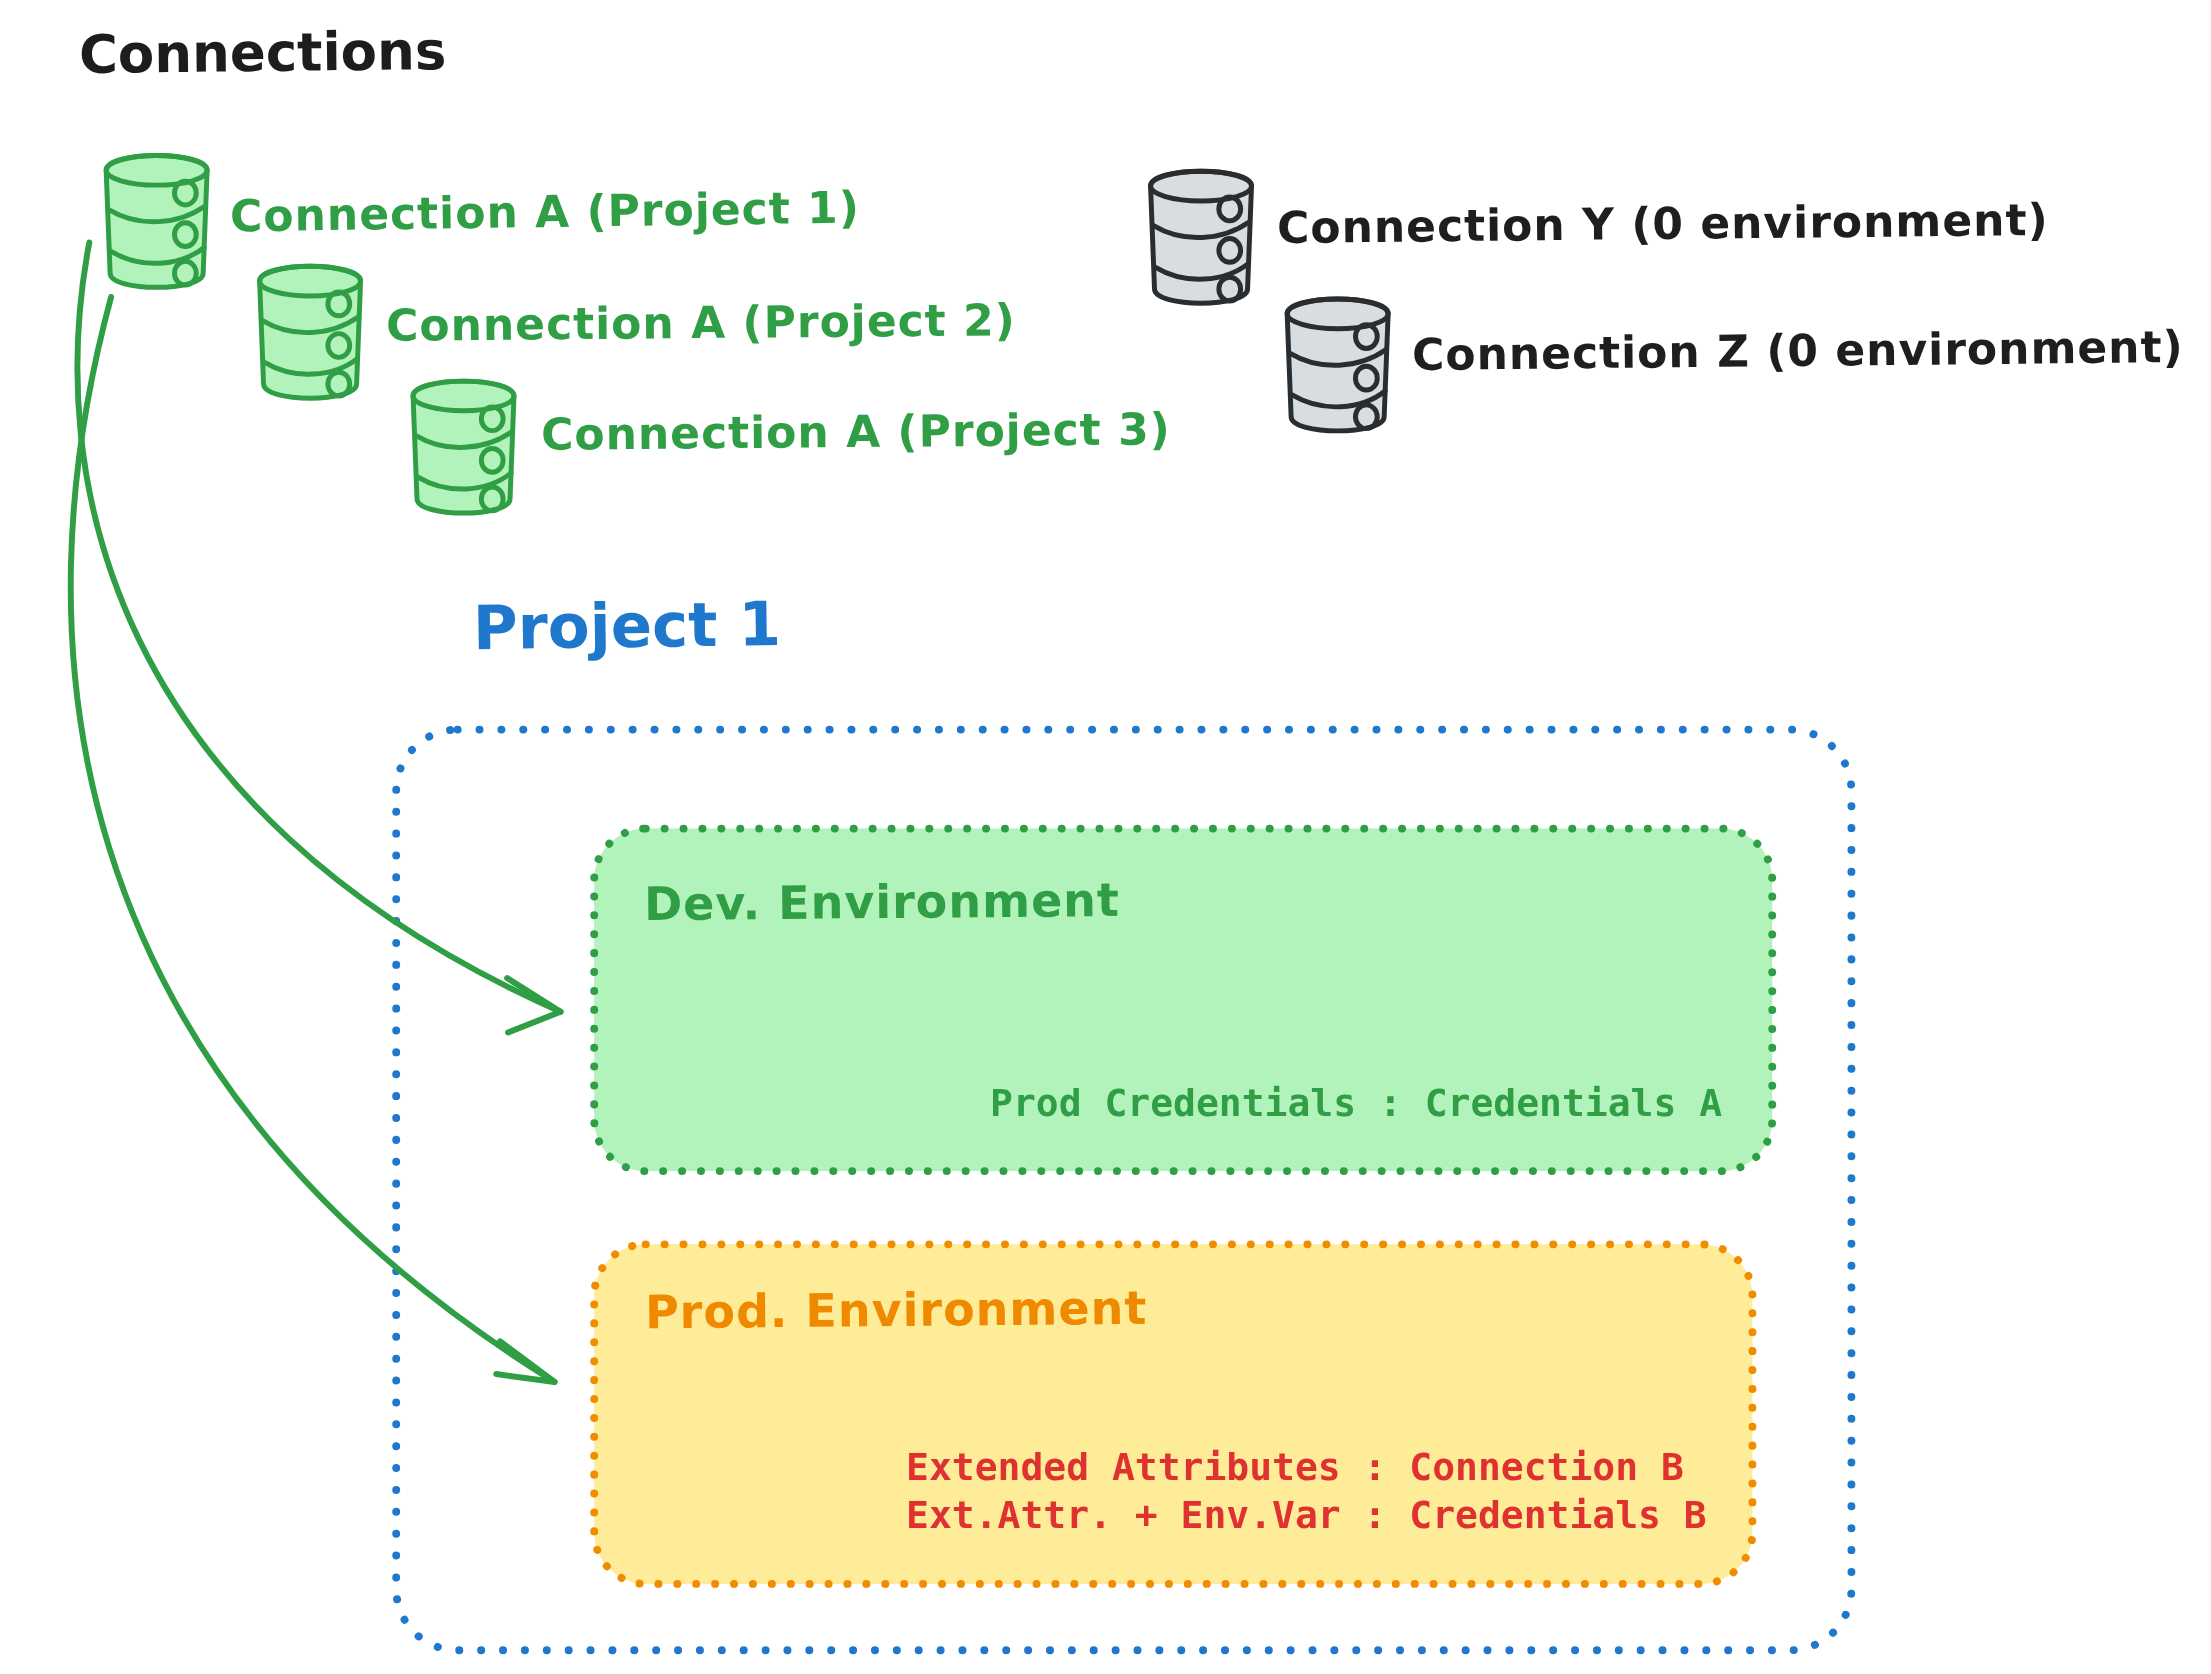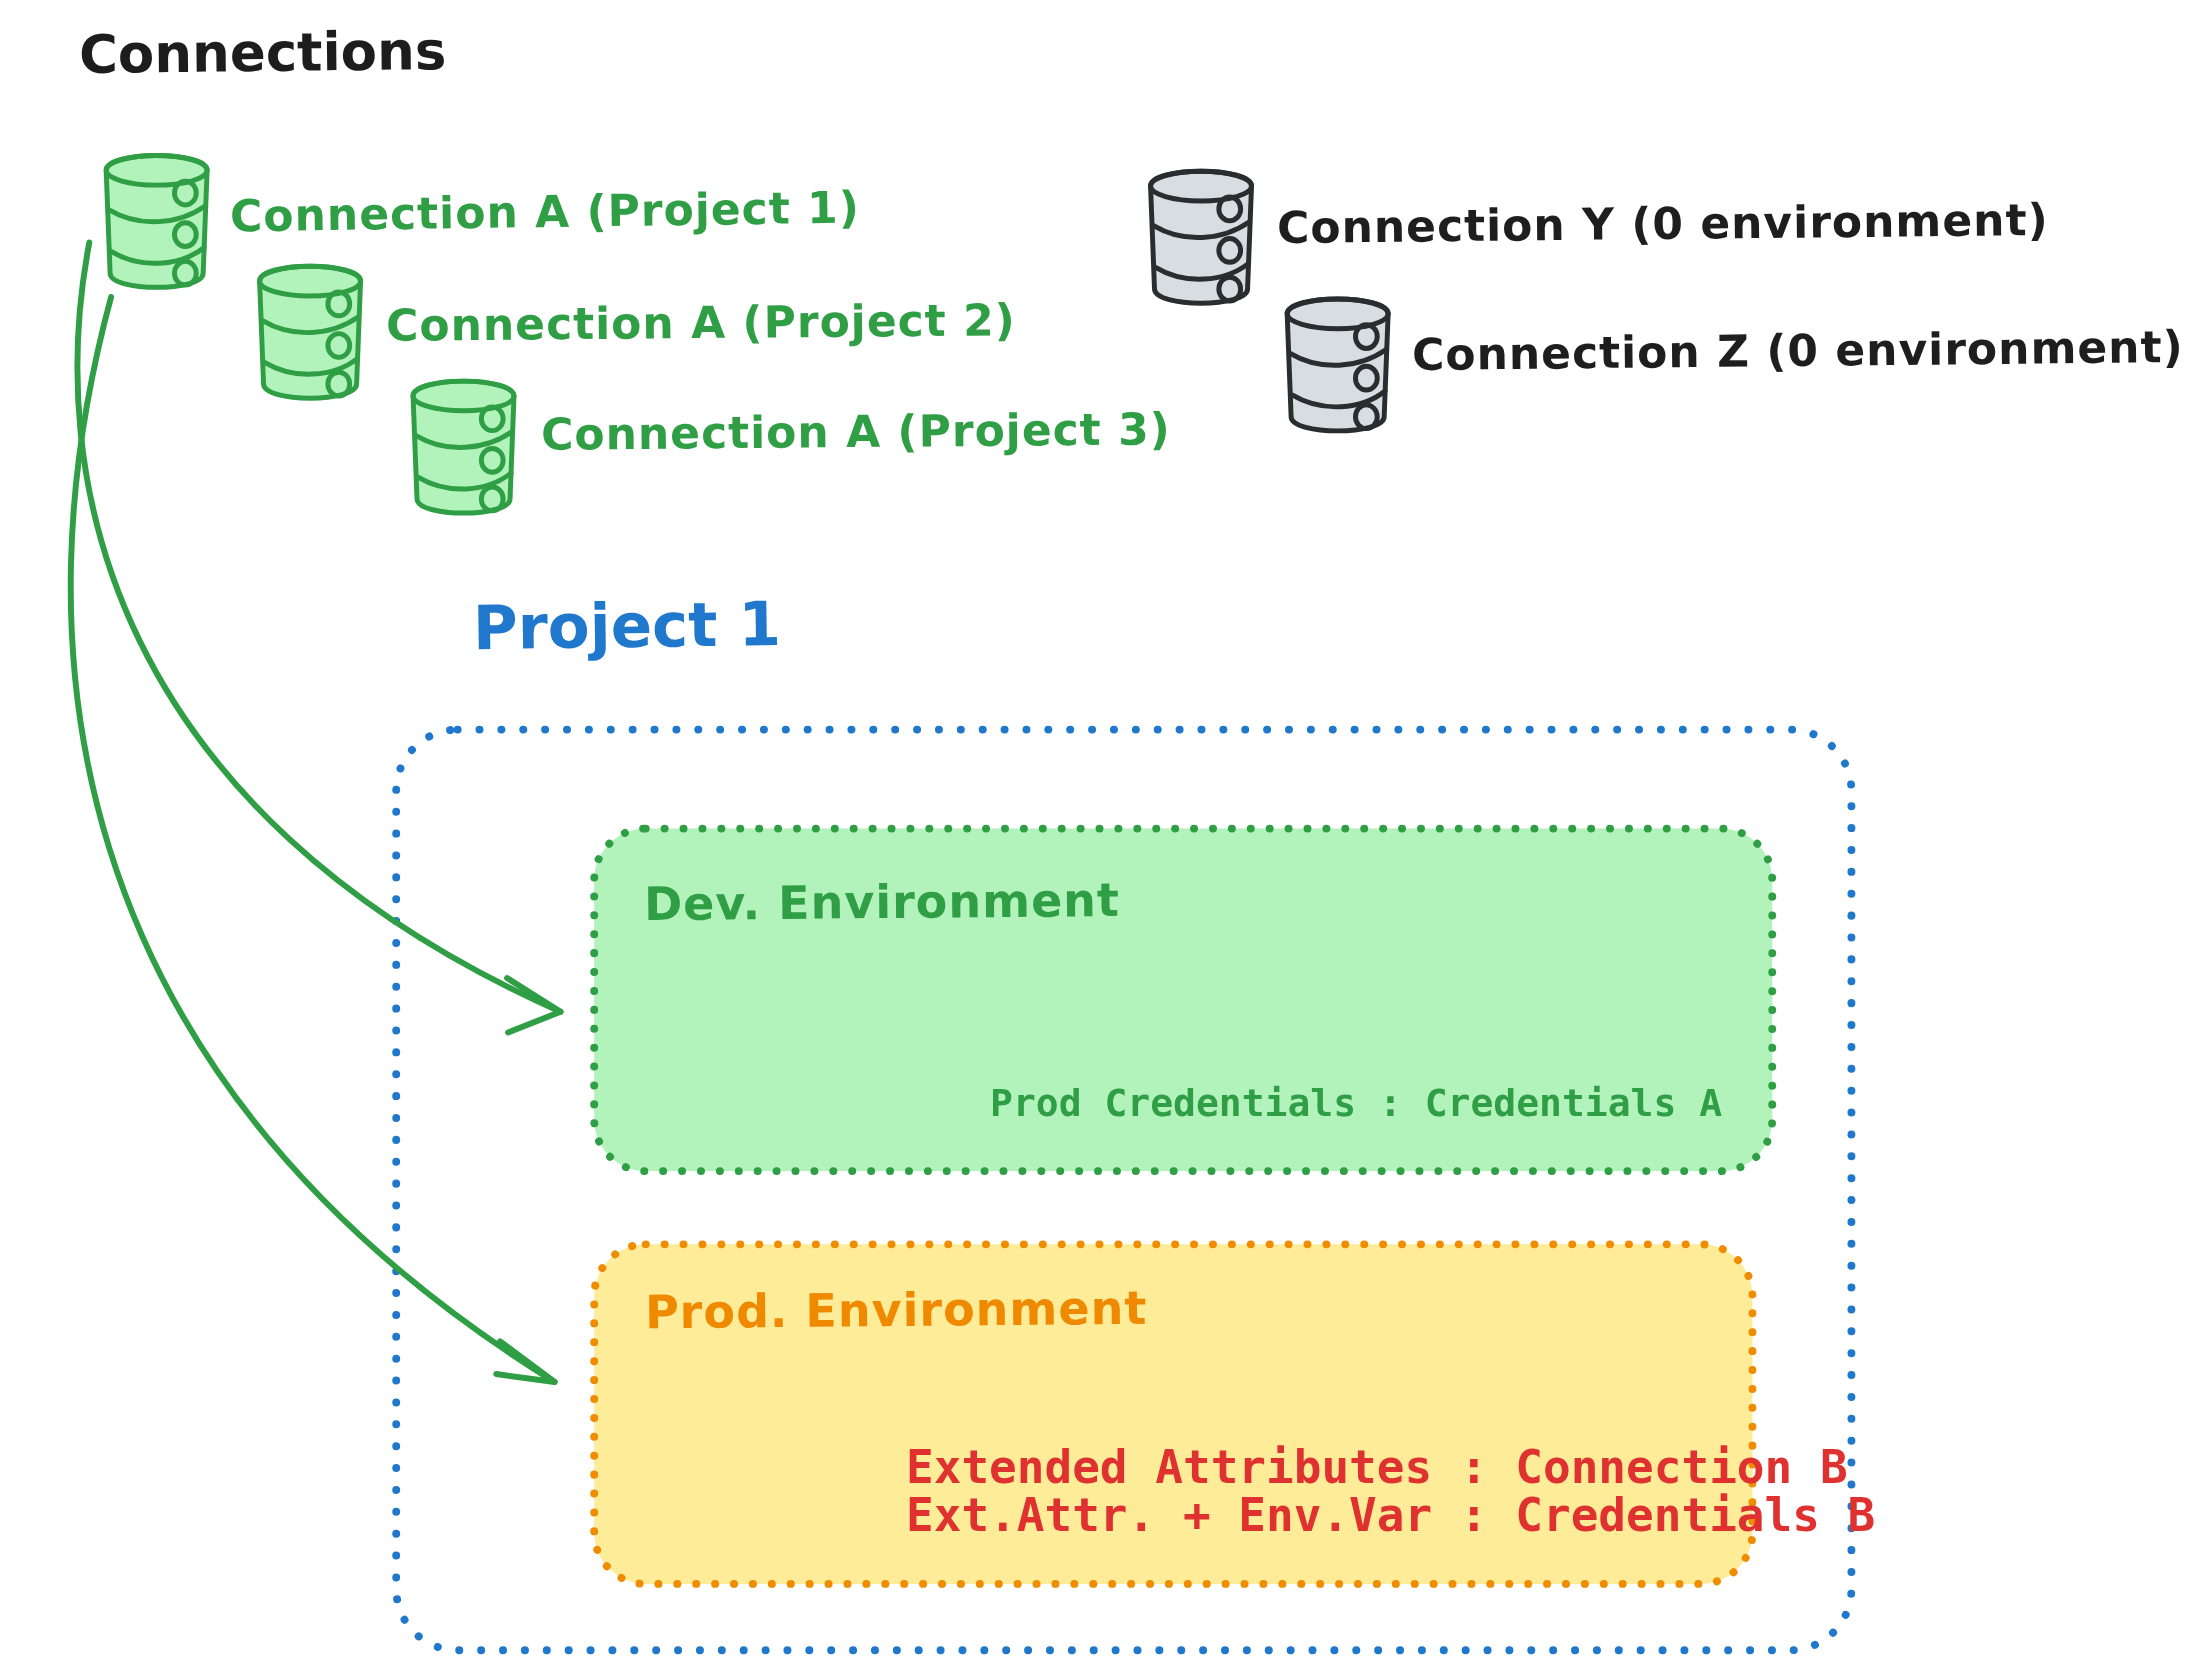--- a/index.html
+++ b/index.html
@@ -59,21 +59,21 @@
   .env-title { font-size: 46px; font-weight: 600; letter-spacing: 1px; }
   .dev-title  { left: 644px; top: 877px;  color: #2f9e44; transform: rotate(-0.5deg); }
   .prod-title { left: 645px; top: 1285px; color: #ef8a00; transform: rotate(-0.5deg); }
   .dev-mapping {
     left: 990px; top: 1083px;
     font-size: 38px;
     color: #2f9e44;
   }
   .prod-mappings {
     left: 906px; top: 1443px;
-    font-size: 46px;
+    font-size: 38px;
     color: #e03131;
     line-height: 48px;
   }
 </style>
 </head>
 <body>
 
 <div id="canvas">
 
   <svg id="scene" width="2212" height="1674" viewBox="0 0 2234 1691">

